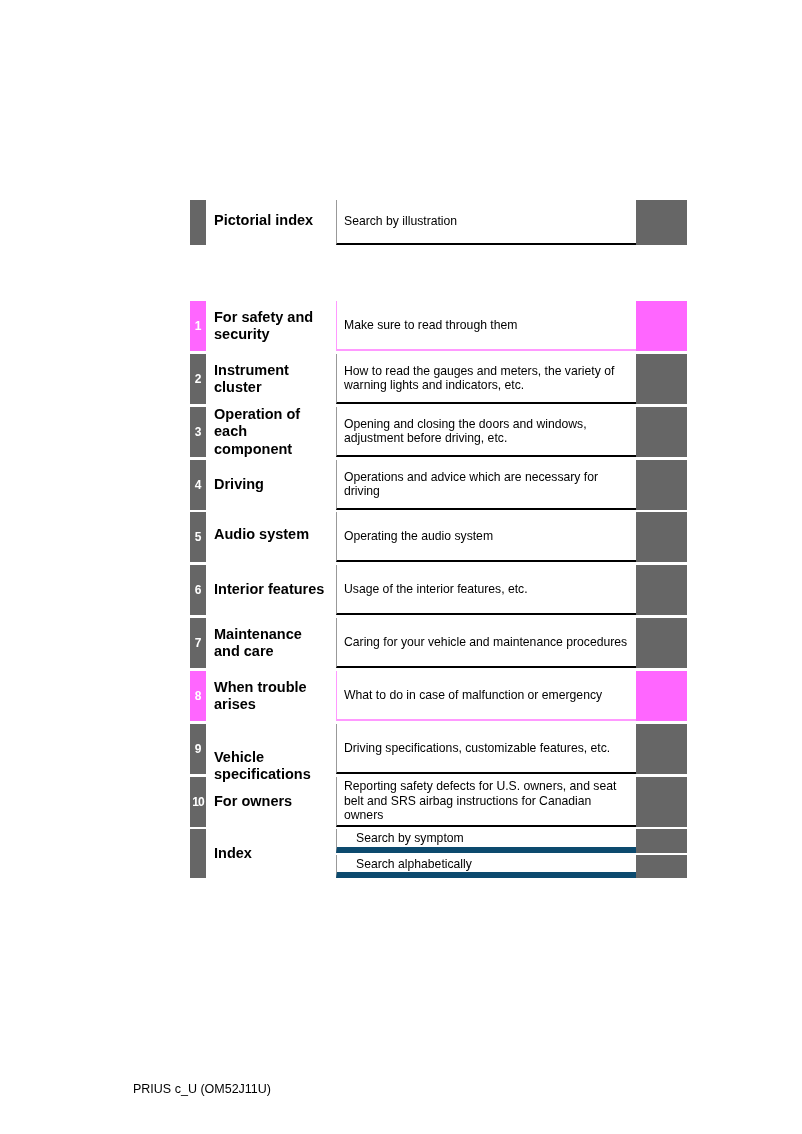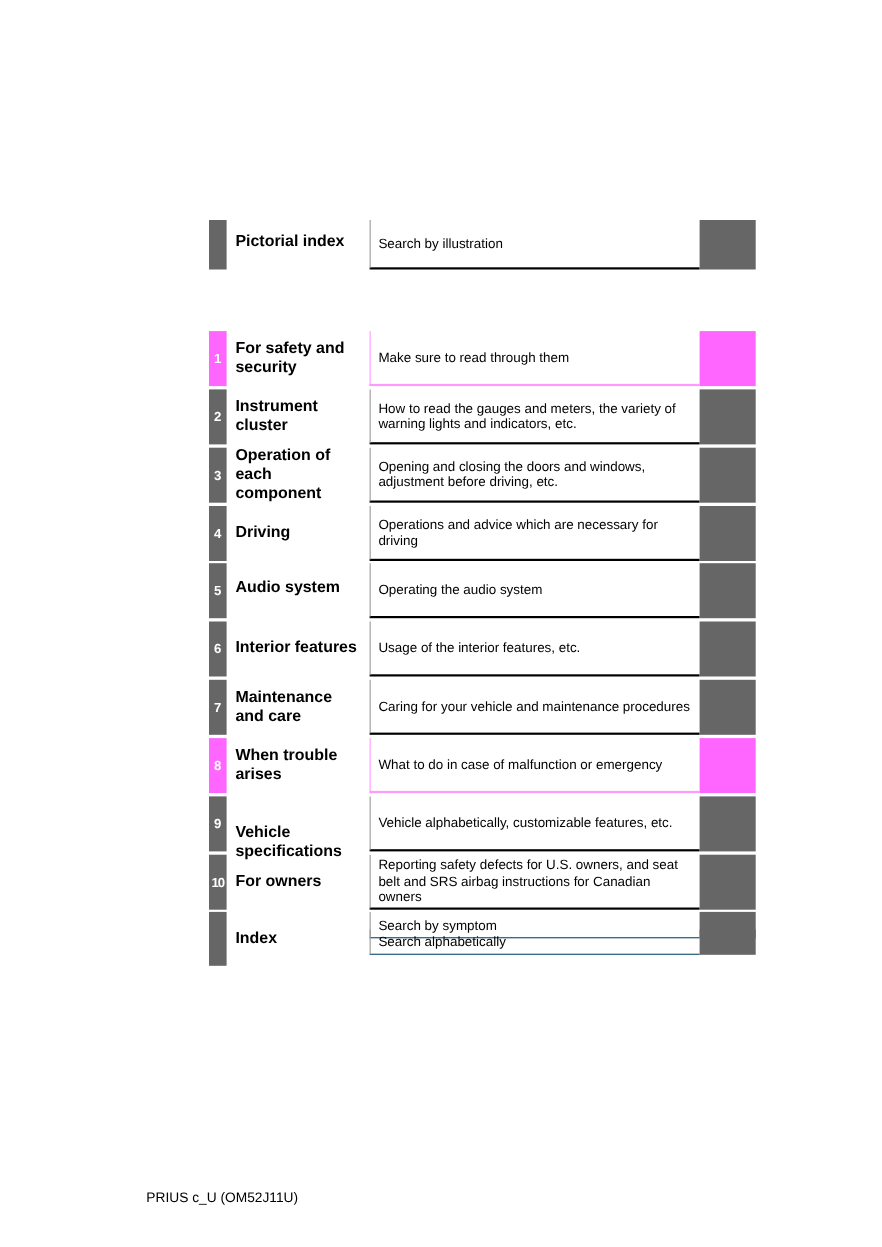--- a/index.html
+++ b/index.html
@@ -7,21 +7,21 @@
   .row { position:absolute; left:190px; width:497px; }
   .tab { position:absolute; left:0; top:0; width:16px; height:100%; background:#666666; color:#ffffff; font-size:12px; font-weight:bold; display:flex; align-items:center; justify-content:center; }
   .tab.pink { background:#ff66ff; }
   .tab.two { font-size:12px; letter-spacing:-1px; }
   .title { position:absolute; left:24px; top:0; width:120px; height:100%; display:flex; align-items:center; font-size:14.5px; font-weight:bold; line-height:17.5px; }
   .desc { position:absolute; left:146px; top:0; width:300px; height:100%; box-sizing:border-box; border-left:1px solid #999; border-bottom:2px solid #000000; display:flex; align-items:center; padding-left:7px; padding-right:6px; font-size:12.2px; line-height:14.5px; }
   .desc.pink { border-color:#ff99ff; }
   .block { position:absolute; left:446px; top:0; width:51px; height:100%; background:#666666; }
   .block.pink { background:#ff66ff; }
   .sub { position:absolute; left:146px; width:351px; }
-  .sub .d { position:absolute; left:0; top:0; width:300px; height:100%; box-sizing:border-box; border-left:1px solid #999; border-bottom:1px solid #0c4a6e; display:flex; align-items:center; padding-left:7px; font-size:12.2px; }
+  .sub .d { position:absolute; left:0; top:0; width:300px; height:100%; box-sizing:border-box; border-left:1px solid #999; border-bottom:6px solid #0c4a6e; display:flex; align-items:center; padding-left:19px; font-size:12.2px; }
   .sub .b { position:absolute; left:300px; top:0; width:51px; height:100%; background:#666666; }
   .footer { position:absolute; left:133px; top:1082px; font-size:12.5px; }
 </style>
 </head>
 <body>
 
 <div class="row" style="top:200px;height:45px;">
   <div class="tab"></div>
   <div class="title" style="align-items:flex-start;padding-top:12px;height:auto;">Pictorial index</div>
   <div class="desc">Search by illustration</div>
@@ -80,37 +80,37 @@
 <div class="row" style="top:671px;height:50px;">
   <div class="tab pink">8</div>
   <div class="title" style="width:105px;">When trouble arises</div>
   <div class="desc pink">What to do in case of malfunction or emergency</div>
   <div class="block pink"></div>
 </div>
 
 <div class="row" style="top:724px;height:50px;">
   <div class="tab">9</div>
   <div class="title" style="width:105px;margin-top:17px;">Vehicle specifications</div>
-  <div class="desc">Vehicle alphabetically, customizable features, etc.</div>
+  <div class="desc">Driving specifications, customizable features, etc.</div>
   <div class="block"></div>
 </div>
 
 <div class="row" style="top:777px;height:50px;">
   <div class="tab two">10</div>
   <div class="title">For owners</div>
   <div class="desc">Reporting safety defects for U.S. owners, and seat belt and SRS airbag instructions for Canadian owners</div>
   <div class="block"></div>
 </div>
 
 <div class="row" style="top:829px;height:49px;">
   <div class="tab"></div>
   <div class="title">Index</div>
   <div class="sub" style="top:0;height:24px;">
     <div class="d">Search by symptom</div>
     <div class="b"></div>
   </div>
-  <div class="sub" style="top:16px;height:23px;">
+  <div class="sub" style="top:26px;height:23px;">
     <div class="d">Search alphabetically</div>
     <div class="b"></div>
   </div>
 </div>
 
 <div class="footer">PRIUS c_U (OM52J11U)</div>
 
 </body></html>

